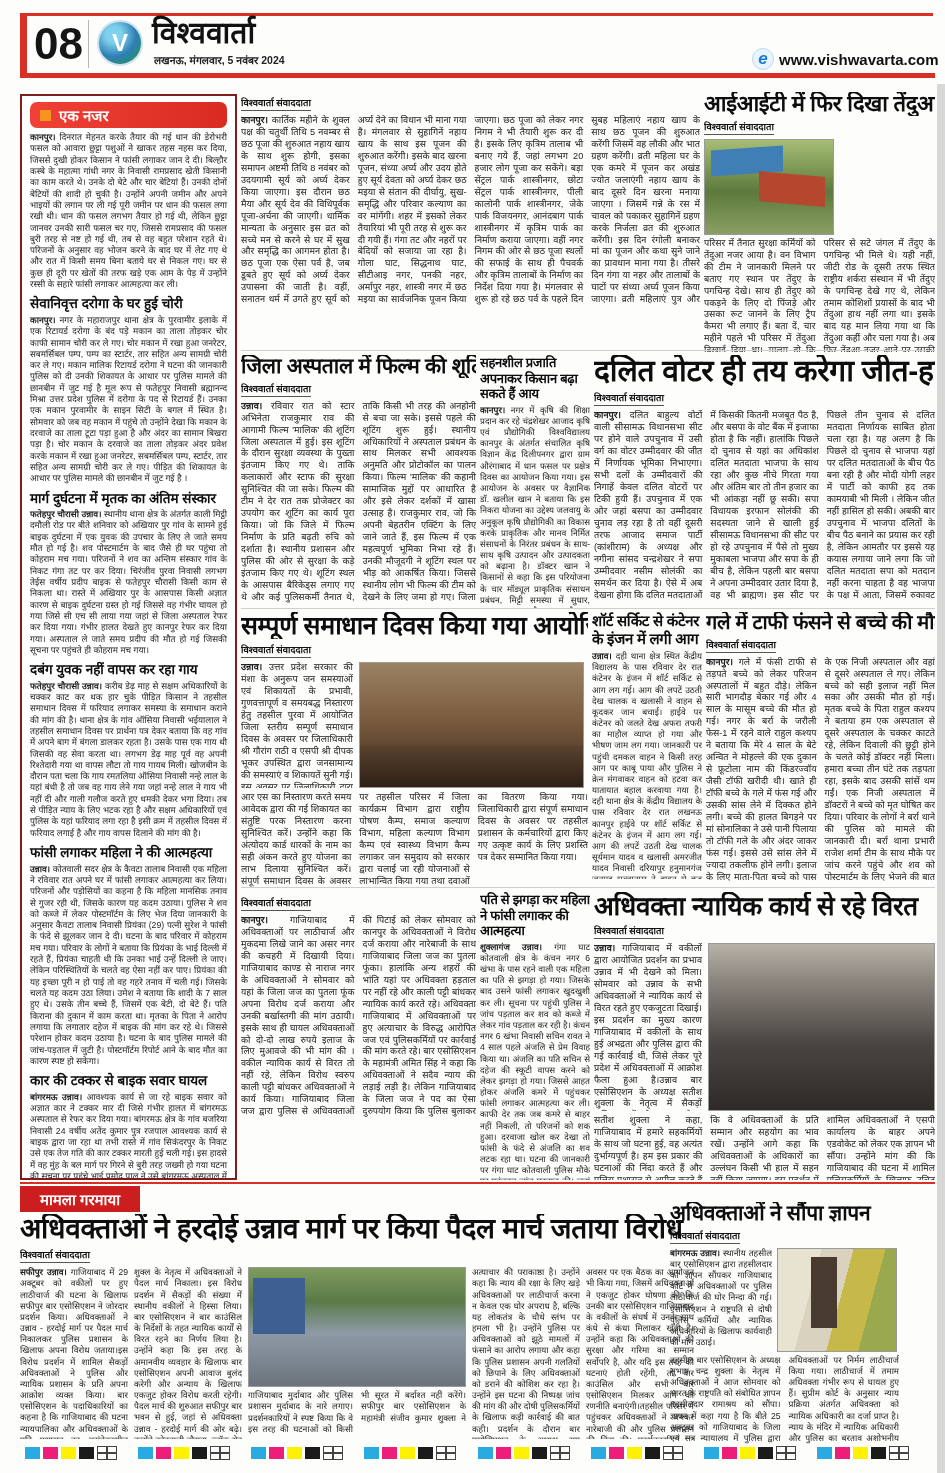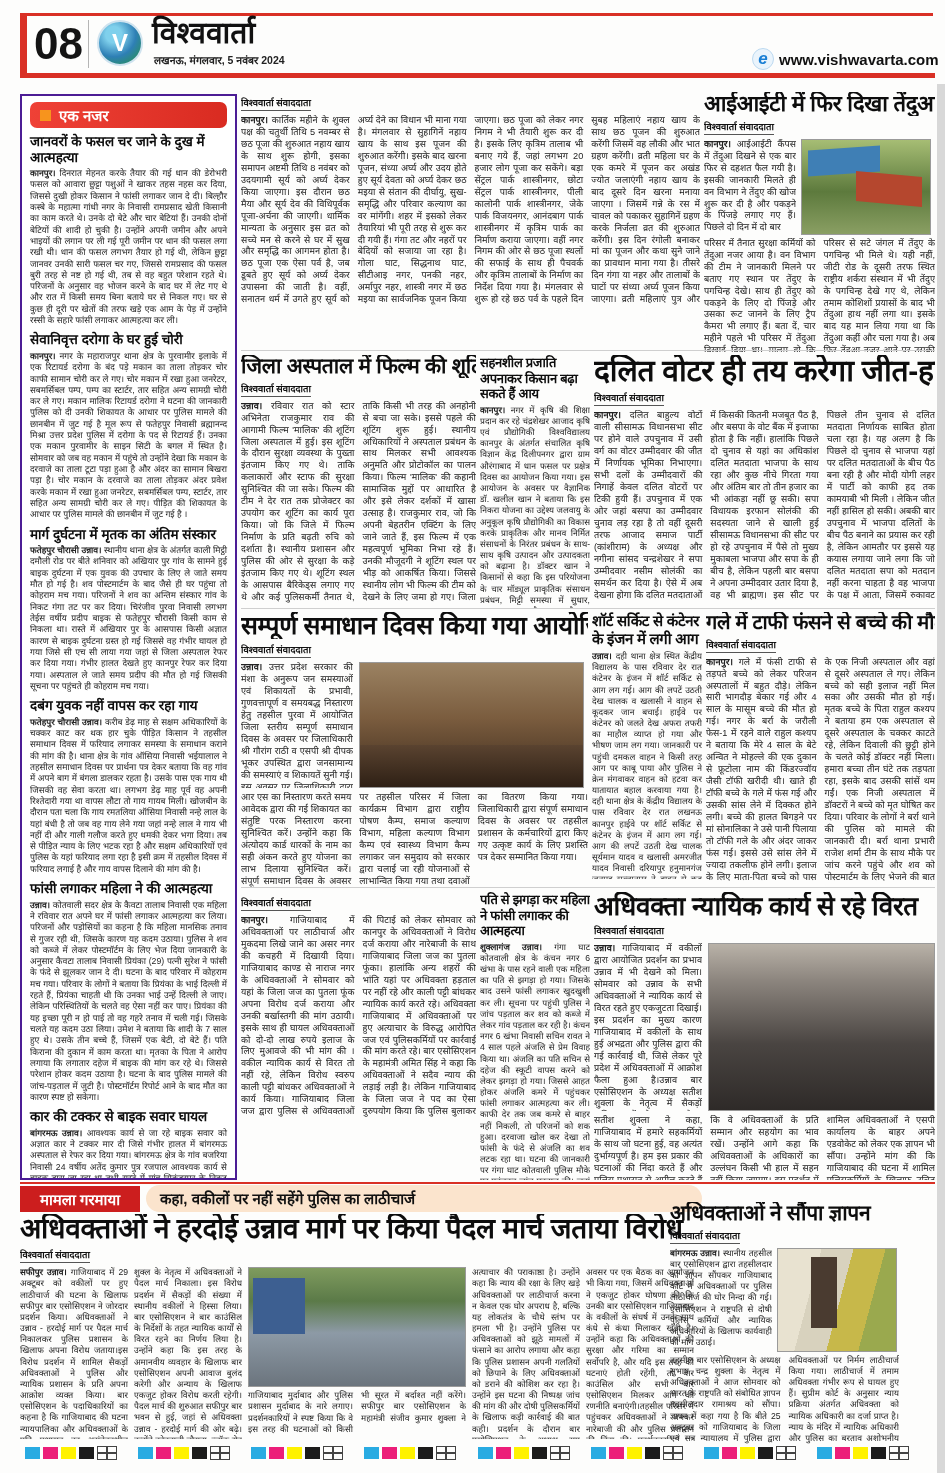--- a/index.html
+++ b/index.html
@@ -14,21 +14,21 @@
         background:radial-gradient(circle at 35% 30%,#7fd0ec 0 20%,#2e7fb5 55%,#27963f 100%);
         display:flex;align-items:center;justify-content:center;color:#fff;font-weight:bold;font-size:24px;
         border:2px solid #cfe3ef;}
   .papername{font-size:30px;font-weight:bold;color:#111;line-height:1;}
   .edition{font-size:10.5px;font-weight:bold;color:#222;}
   .section-title{font-size:24px;font-weight:bold;color:#111;text-align:center;}
   .web{font-size:15px;font-weight:bold;color:#111;display:flex;align-items:center;gap:5px;}
   .e-icon{width:20px;height:20px;border-radius:50%;color:#1a7fd4;font-weight:bold;font-style:italic;
           font-size:17px;line-height:20px;text-align:center;background:#eaf4fc;border:1px solid #bcd9f0;}
   
-  #sidebar{border:2px solid #4c1d95;background:#fff;padding:6px 8px;overflow:hidden;}
+  #sidebar{border:2px solid #7f1d1d;background:#fff;padding:6px 8px;overflow:hidden;}
   .side-label{height:26px;border-radius:7px;background:linear-gradient(90deg,#ef4136,#d92b21);
       color:#fff;font-weight:bold;font-size:15px;display:flex;align-items:center;padding-left:10px;
       position:relative;margin-bottom:4px;}
   .side-label .chip{width:11px;height:11px;background:#f7941d;margin-right:8px;}
   .brief-hl{font-size:13.5px;font-weight:bold;line-height:1.15;margin:6px 0 3px;color:#0d0d0d;}
   .brief-body{font-size:8.7px;line-height:1.3;text-align:justify;color:#262626;}
   .dl{font-weight:bold;}
   
   .art{position:absolute;box-sizing:border-box;overflow:hidden;background:transparent;}
   .hl{font-weight:bold;color:#0d0d0d;line-height:1.08;letter-spacing:-0.3px;}
@@ -93,21 +93,20 @@
 
   <div class="page-edge"></div>
 
   <div id="sidebar" class="abs" style="left:20px;top:94px;width:217px;height:1086px;">
     <div class="side-label">
       <span class="chip"></span>
       <span>एक नजर</span>
     </div>
 
     <div>
-      <div class="brief-hl">जानवरों के फसल चर जाने के दुख में आत्महत्या</div>
       <div class="brief-body"><span class="dl">कानपुर।</span> <span>दिनरात मेहनत करके तैयार की गई धान की डेरोभरी फसल को आवारा छुट्टा पशुओं ने खाकर तहस नहस कर दिया, जिससे दुखी होकर किसान ने फांसी लगाकर जान दे दी। बिल्हौर कस्बे के महात्मा गांधी नगर के निवासी रामप्रसाद खेती किसानी का काम करते थे। उनके दो बेटे और चार बेटियां हैं। उनकी दोनों बेटियों की शादी हो चुकी है। उन्होंने अपनी जमीन और अपने भाइयों की लगान पर ली गई पूरी जमीन पर धान की फसल लगा रखी थी। धान की फसल लगभग तैयार हो गई थी, लेकिन छुट्टा जानवर उनकी सारी फसल चर गए, जिससे रामप्रसाद की फसल बुरी तरह से नष्ट हो गई थी, तब से वह बहुत परेशान रहते थे। परिजनों के अनुसार वह भोजन करने के बाद घर में लेट गए थे और रात में किसी समय बिना बताये घर से निकल गए। घर से कुछ ही दूरी पर खेतों की तरफ खड़े एक आम के पेड़ में उन्होंने रस्सी के सहारे फांसी लगाकर आत्महत्या कर ली।</span></div>
     </div>
     <div>
       <div class="brief-hl">सेवानिवृत्त दरोगा के घर हुई चोरी</div>
       <div class="brief-body"><span class="dl">कानपुर।</span> <span>नगर के महाराजपुर थाना क्षेत्र के पुरवामीर इलाके में एक रिटायर्ड दरोगा के बंद पड़े मकान का ताला तोड़कर चोर काफी सामान चोरी कर ले गए। चोर मकान में रखा हुआ जनरेटर, सबमर्सिबल पम्प, पम्प का स्टार्टर, तार सहित अन्य सामग्री चोरी कर ले गए। मकान मालिक रिटायर्ड दरोगा ने घटना की जानकारी पुलिस को दी उनकी शिकायत के आधार पर पुलिस मामले की छानबीन में जुट गई है मूल रूप से फतेहपुर निवासी ब्रह्मानन्द मिश्रा उत्तर प्रदेश पुलिस में दरोगा के पद से रिटायर्ड हैं। उनका एक मकान पुरवामीर के साइन सिटी के बगल में स्थित है। सोमवार को जब वह मकान में पहुंचे तो उन्होंने देखा कि मकान के दरवाजे का ताला टूटा पड़ा हुआ है और अंदर का सामान बिखरा पड़ा है। चोर मकान के दरवाजे का ताला तोड़कर अंदर प्रवेश करके मकान में रखा हुआ जनरेटर, सबमर्सिबल पम्प, स्टार्टर, तार सहित अन्य सामग्री चोरी कर ले गए। पीड़ित की शिकायत के आधार पर पुलिस मामले की छानबीन में जुट गई है ।</span></div>
     </div>
     <div>
       <div class="brief-hl">मार्ग दुर्घटना में मृतक का अंतिम संस्कार</div>
       <div class="brief-body"><span class="dl">फतेहपुर चौरासी उन्नाव।</span> <span>स्थानीय थाना क्षेत्र के अंतर्गत काली मिट्ठी दमौली रोड पर बीते शनिवार को अखियार पुर गांव के सामने हुई बाइक दुर्घटना में एक युवक की उपचार के लिए ले जाते समय मौत हो गई है। शव पोस्टमार्टम के बाद जैसे ही घर पहुंचा तो कोहराम मच गया। परिजनों ने शव का अन्तिम संस्कार गांव के निकट गंगा तट पर कर दिया। चिरंजीव पुरवा निवासी लगभग तेईस वर्षीय प्रदीप बाइक से फतेहपुर चौरासी किसी काम से निकला था। रास्ते में अखियार पुर के आसपास किसी अज्ञात कारण से बाइक दुर्घटना ग्रस्त हो गई जिससे वह गंभीर घायल हो गया जिसे सी एच सी लाया गया जहां से जिला अस्पताल रेफर कर दिया गया। गंभीर हालत देखते हुए कानपुर रेफर कर दिया गया। अस्पताल ले जाते समय प्रदीप की मौत हो गई जिसकी सूचना पर पहुंचते ही कोहराम मच गया।</span></div>
     </div>
@@ -131,23 +130,20 @@
     <div class="body cols4" style="height:196px;">
       <span class="dl">कानपुर।</span> <span>कार्तिक महीने के शुक्ल पक्ष की चतुर्थी तिथि 5 नवम्बर से छठ पूजा की शुरुआत नहाय खाय के साथ शुरू होगी, इसका समापन अष्टमी तिथि 8 नवंबर को उदयगामी सूर्य को अर्घ्य देकर किया जाएगा। इस दौरान छठ मैया और सूर्य देव की विधिपूर्वक पूजा-अर्चना की जाएगी। धार्मिक मान्यता के अनुसार इस व्रत को सच्चे मन से करने से घर में सुख और समृद्धि का आगमन होता है। छठ पूजा एक ऐसा पर्व है, जब डूबते हुए सूर्य को अर्घ्य देकर उपासना की जाती है। वहीं, सनातन धर्म में उगते हुए सूर्य को अर्घ्य देने का विधान भी माना गया है। मंगलवार से सुहागिनें नहाय खाय के साथ इस पूजन की शुरुआत करेंगी। इसके बाद खरना पूजन, संध्या अर्घ्य और उदय होते हुए सूर्य देवता को अर्घ्य देकर छठ मइया से संतान की दीर्घायु, सुख-समृद्धि और परिवार कल्याण का वर मांगेंगी। शहर में इसको लेकर तैयारियां भी पूरी तरह से शुरू कर दी गयी हैं। गंगा तट और नहरों पर बेदियों को सजाया जा रहा है। गोला घाट, सिद्धनाथ घाट, सीटीआइ नगर, पनकी नहर, अर्मापुर नहर, शास्त्री नगर में छठ मइया का सार्वजनिक पूजन किया जाएगा। छठ पूजा को लेकर नगर निगम ने भी तैयारी शुरू कर दी है। इसके लिए कृत्रिम तालाब भी बनाए गये हैं, जहां लगभग 20 हजार लोग पूजा कर सकेंगे। बड़ा सेंट्रल पार्क शास्त्रीनगर, छोटा सेंट्रल पार्क शास्त्रीनगर, पीली कालोनी पार्क शास्त्रीनगर, जेके पार्क विजयनगर, आनंदबाग पार्क शास्त्रीनगर में कृत्रिम पार्क का निर्माण कराया जाएगा। वहीं नगर निगम की ओर से छठ पूजा स्थलों की सफाई के साथ ही पैचवर्क और कृत्रिम तालाबों के निर्माण का निर्देश दिया गया है। मंगलवार से शुरू हो रहे छठ पर्व के पहले दिन सुबह महिलाएं नहाय खाय के साथ छठ पूजन की शुरुआत करेंगी जिसमें वह लौकी और भात ग्रहण करेंगी। व्रती महिला घर के एक कमरे में पूजन कर अखंड ज्योत जलाएंगी नहाय खाय के बाद दूसरे दिन खरना मनाया जाएगा । जिसमें गन्ने के रस में चावल को पकाकर सुहागिनें ग्रहण करके निर्जला व्रत की शुरुआत करेंगी। इस दिन रंगोली बनाकर मां का पूजन और कथा सुने जाने का प्रावधान माना गया है। तीसरे दिन गंगा या नहर और तालाबों के घाटों पर संध्या अर्घ्य पूजन किया जाएगा। व्रती महिलाएं पुत्र और पति के साथ सरोवर के जल में खड़े होकर भगवान सूर्य और छठ मइया का पूजन कर अर्घ्य देंगी। पूजन का समापन करते हुए व्रती महिलाएं उदयगामी सूर्य को अर्घ्य देकर अपने व्रत का पारण करेंगी।</span>
     </div>
 
   </div>
 
   <div class="art" style="left:704px;top:92px;width:231px;height:260px;">
     <div class="hl nowrap" style="font-size:22px;">आईआईटी में फिर दिखा तेंदुआ</div>
     <div><span class="byline">विश्ववार्ता संवाददाता</span></div>
     <div style="display:flex;gap:5px;">
-      <div class="body" style="width:92px;height:96px;">
-        <span class="dl">कानपुर।</span> <span>आईआईटी कैंपस में तेंदुआ दिखने से एक बार फिर से दहशत फैल गयी है। इसकी जानकारी मिलते ही वन विभाग ने तेंदुए की खोज शुरू कर दी है और पकड़ने के पिंजड़े लगाए गए हैं। पिछले दो दिन में दो बार</span>
-      </div>
       <div class="photo ph-iit" style="width:128px;height:94px;">
         <div class="sign-blue"></div>
         <div class="sign-red"></div>
       </div>
     </div>
     <div class="body cols2" style="height:128px;margin-top:3px;">परिसर में तैनात सुरक्षा कर्मियों को तेंदुआ नजर आया है। वन विभाग की टीम ने जानकारी मिलने पर बताए गए स्थान पर तेंदुए के पगचिन्ह देखे। साथ ही तेंदुए को पकड़ने के लिए दो पिंजड़े और उसका रूट जानने के लिए ट्रैप कैमरा भी लगाए हैं। बता दें, चार महीने पहले भी परिसर में तेंदुआ दिखाई दिया था। मालूम हो कि परिसर से सटे जंगल में तेंदुए के पगचिन्ह भी मिले थे। यही नहीं, जीटी रोड के दूसरी तरफ स्थित राष्ट्रीय शर्करा संस्थान में भी तेंदुए के पगचिन्ह देखे गए थे, लेकिन तमाम कोशिशों प्रयासों के बाद भी तेंदुआ हाथ नहीं लगा था। इसके बाद यह मान लिया गया था कि तेंदुआ कहीं और चला गया है। अब फिर तेंदुआ नजर आने पर उसकी खोजबीन तेज कर दी गई है। प्रभागीय वन अधिकारी दिव्या ने बताया कि तेंदुए को पकड़ने के लिए कैमरे लगाने के साथ ही पिंजड़े भी रख दिए गए हैं। वन विभाग की टीम आईआईटी के जंगलों में तेंदुए को खोज रही है। उसके पगचिन्ह भी देखे जा रहे हैं। गौरतलब यह है कि अभी कुछ ही दिन पहले भी आदमखोर जानवरों के आक्रमणों से पूरे प्रदेश का वनविभाग काफी समय तक परेशान रहा।</div>
   </div>
 
   <div class="sep-h" style="left:241px;top:350px;width:694px;"></div>
 
@@ -229,21 +225,20 @@
         <span class="dl">उन्नाव।</span> <span>गाजियाबाद में वकीलों द्वारा आयोजित प्रदर्शन का प्रभाव उन्नाव में भी देखने को मिला। सोमवार को उन्नाव के सभी अधिवक्ताओं ने न्यायिक कार्य से विरत रहते हुए एकजुटता दिखाई। इस प्रदर्शन का मुख्य कारण गाजियाबाद में वकीलों के साथ हुई अभद्रता और पुलिस द्वारा की गई कार्रवाई थी, जिसे लेकर पूरे प्रदेश में अधिवक्ताओं में आक्रोश फैला हुआ है।उन्नाव बार एसोसिएशन के अध्यक्ष सतीश शुक्ला के नेतृत्व में सैकड़ों अधिवक्ताओं ने एकत्र होकर प्रदर्शन किया। अधिवक्ताओं ने पहले स्थानीय बार एसोसिएशन कार्यालय से मार्च शुरू किया और फिर एसपी ऑफिस पहुंचकर अपनी आवाज उठाई। उन्होंने पुलिस प्रशासन मुर्दाबाद के नारे लगाते हुए अपनी नाराजगी प्रकट की। इस दौरान अधिवक्ताओं ने एकजुटता का संदेश दिया और न्यायपालिका के प्रति अपनी प्रतिबद्धता को दोहराया।</span>
       </div>
       <div class="photo ph-vir" style="width:225px;height:166px;"></div>
     </div>
     <div class="body cols3" style="height:74px;margin-top:4px;">सतीश शुक्ला ने कहा, गाजियाबाद में हमारे सहकर्मियों के साथ जो घटना हुई, वह अत्यंत दुर्भाग्यपूर्ण है। हम इस प्रकार की घटनाओं की निंदा करते हैं और पुलिस प्रशासन से अपील करते हैं कि वे अधिवक्ताओं के प्रति सम्मान और सहयोग का भाव रखें। उन्होंने आगे कहा कि अधिवक्ताओं के अधिकारों का उल्लंघन किसी भी हाल में सहन नहीं किया जाएगा। इस प्रदर्शन में शामिल अधिवक्ताओं ने एसपी कार्यालय के बाहर अपने एडवोकेट को लेकर एक ज्ञापन भी सौंपा। उन्होंने मांग की कि गाजियाबाद की घटना में शामिल पुलिसकर्मियों के खिलाफ उचित कार्रवाई की जाए और भविष्य में ऐसी घटनाओं से बचने के लिए प्रभावी उपाय किए जाएं।</div>
   </div>
 
   <div class="abs redline" style="left:20px;top:1182px;width:915px;height:2px;"></div>
 
   <div class="abs label-box" style="left:20px;top:1186px;width:120px;height:26px;">मामला गरमाया</div>
-  <div class="abs kicker" style="left:146px;top:1185px;width:556px;height:27px;">कहा, वकीलों पर नहीं सहेंगे पुलिस का लाठीचार्ज</div>
 
   <div class="art" style="left:20px;top:1214px;width:682px;height:228px;">
     <div class="hl nowrap" style="font-size:28px;">अधिवक्ताओं ने हरदोई उन्नाव मार्ग पर किया पैदल मार्च जताया विरोध</div>
     <div><span class="byline">विश्ववार्ता संवाददाता</span></div>
     <div class="march-body" style="height:172px;">
       <div class="mcol body small" style="height:172px;">
         <span class="dl">सफीपुर उन्नाव।</span> <span>गाजियाबाद में 29 अक्टूबर को वकीलों पर हुए लाठीचार्ज की घटना के खिलाफ सफीपुर बार एसोसिएशन ने जोरदार प्रदर्शन किया। अधिवक्ताओं ने उन्नाव - हरदोई मार्ग पर पैदल मार्च निकालकर पुलिस प्रशासन के खिलाफ अपना विरोध जताया।इस विरोध प्रदर्शन में शामिल सैकड़ों अधिवक्ताओं ने पुलिस और न्यायिक प्रशासन के प्रति अपना आक्रोश व्यक्त किया। बार एसोसिएशन के पदाधिकारियों का कहना है कि गाजियाबाद की घटना न्यायपालिका और अधिवक्ताओं के प्रति प्रशासन का असंवेदनशील रवैया उजागर करती है।सफीपुर बार एसोसिएशन के अध्यक्ष राम खेलावन और महामंत्री संजीव</span>
       </div>
       <div class="mcol body small" style="height:172px;">शुक्ल के नेतृत्व में अधिवक्ताओं ने पैदल मार्च निकाला। इस विरोध प्रदर्शन में सैकड़ों की संख्या में स्थानीय वकीलों ने हिस्सा लिया। बार एसोसिएशन ने बार काउंसिल के निर्देशों के तहत न्यायिक कार्यों से विरत रहने का निर्णय लिया है। उन्होंने कहा कि इस तरह के अमानवीय व्यवहार के खिलाफ बार एसोसिएशन अपनी आवाज बुलंद करेगी और अन्याय के खिलाफ एकजुट होकर विरोध करती रहेगी।पैदल मार्च की शुरुआत सफीपुर बार भवन से हुई, जहां से अधिवक्ता उन्नाव - हरदोई मार्ग की ओर बढ़े। उन्होंने कोतवाली चौराहा, ब्लॉक रोड होते हुए तहसील परिसर तक पैदल मार्च किया। इस दौरान अधिवक्ताओं ने नारेबाजी करते हुए जिला जज</div>
       <div class="ph-stack">

